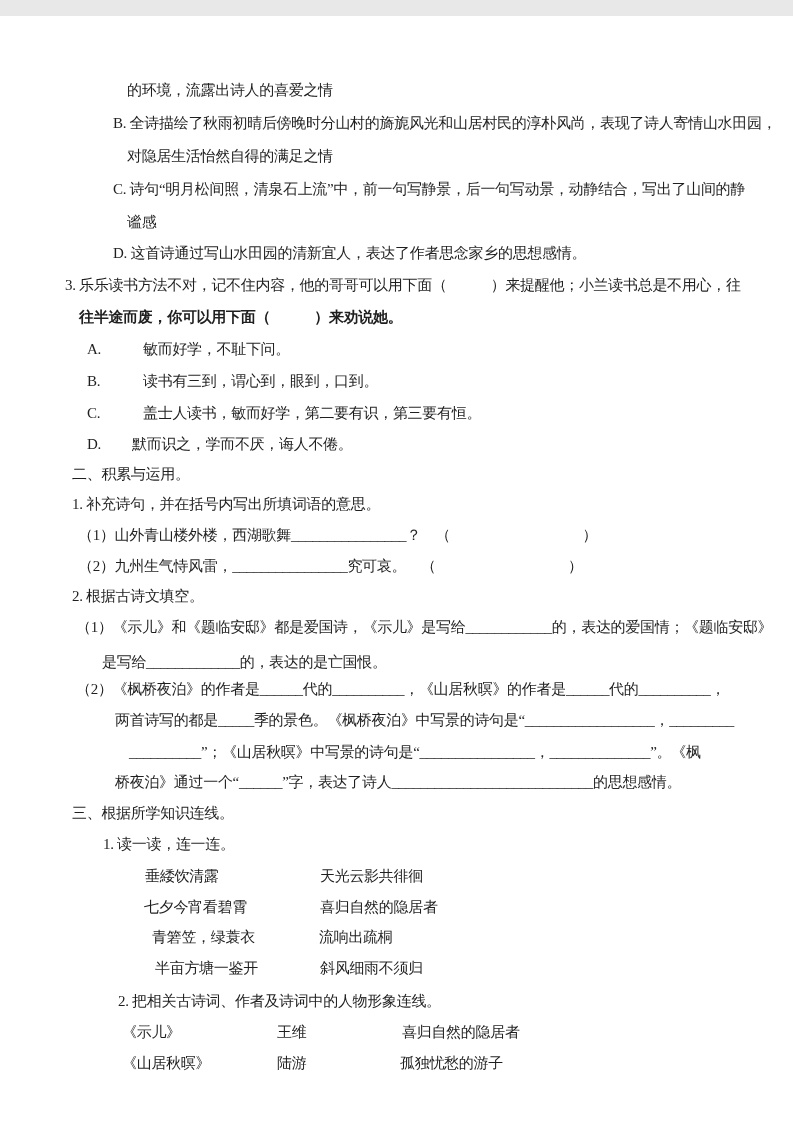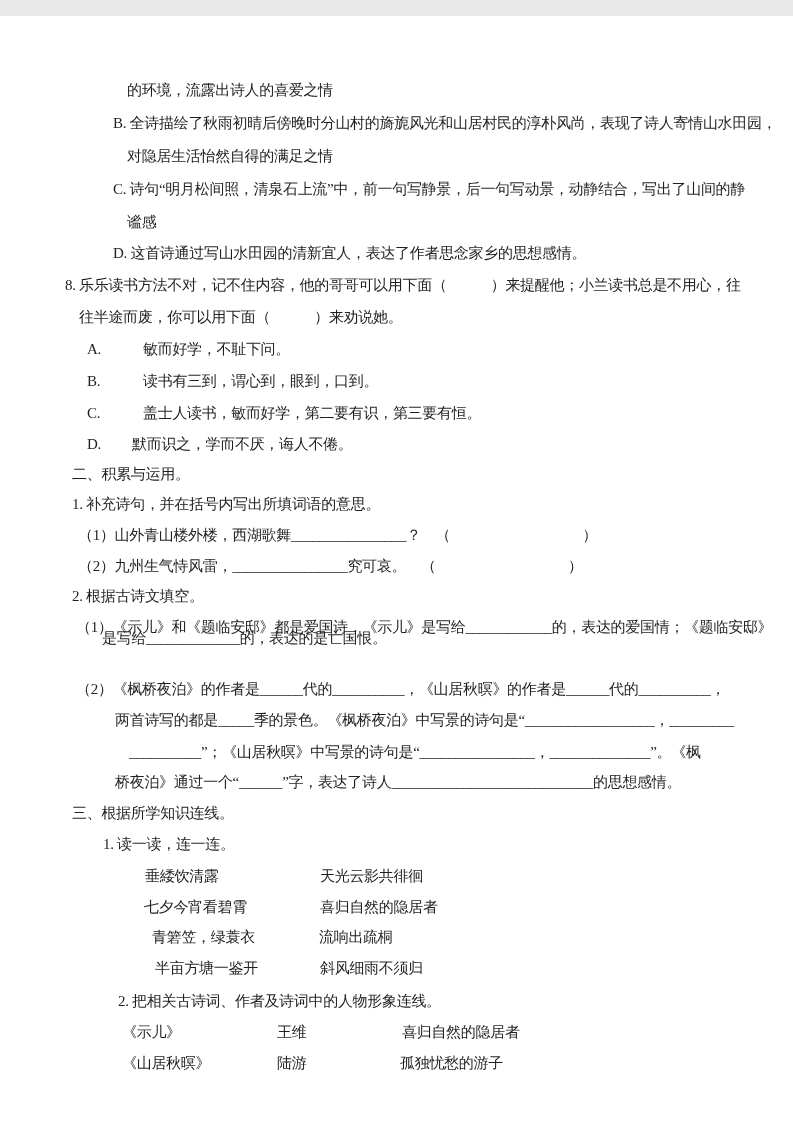--- a/index.html
+++ b/index.html
@@ -49,23 +49,23 @@
       <div class="line" style="top: 163px;">
         <span class="seg" style="left: 113px;">C. 诗句“明月松间照，清泉石上流”中，前一句写静景，后一句写动景，动静结合，写出了山间的静</span>
       </div>
       <div class="line" style="top: 196px;">
         <span class="seg" style="left: 127px;">谧感</span>
       </div>
       <div class="line" style="top: 227px;">
         <span class="seg" style="left: 113px;">D. 这首诗通过写山水田园的清新宜人，表达了作者思念家乡的思想感情。</span>
       </div>
       <div class="line" style="top: 259px;">
-        <span class="seg" style="left: 65px;">8. 乐乐读书方法不对，记不住内容，他的哥哥可以用下面（　　　）来提醒他；小兰读书总是不用心，往</span>
+        <span class="seg" style="left: 65px;">3. 乐乐读书方法不对，记不住内容，他的哥哥可以用下面（　　　）来提醒他；小兰读书总是不用心，往</span>
       </div>
-      <div class="line" style="top: 291px;">
+      <div class="line" style="top: 291px; font-weight: bold;">
         <span class="seg" style="left: 79px;">往半途而废，你可以用下面（　　　）来劝说她。</span>
       </div>
       <div class="line" style="top: 323px;">
         <span class="seg" style="left: 87px;">A.</span>
         <span class="seg" style="left: 143px;">敏而好学，不耻下问。</span>
       </div>
       <div class="line" style="top: 355px;">
         <span class="seg" style="left: 87px;">B.</span>
         <span class="seg" style="left: 143px;">读书有三到，谓心到，眼到，口到。</span>
       </div>
@@ -88,21 +88,21 @@
       </div>
       <div class="line" style="top: 540px;">
         <span class="seg" style="left: 78px;">（2）九州生气恃风雷，________________究可哀。　（　　　　　　　　　）</span>
       </div>
       <div class="line" style="top: 570px;">
         <span class="seg" style="left: 72px;">2. 根据古诗文填空。</span>
       </div>
       <div class="line" style="top: 601px;">
         <span class="seg" style="left: 76px;">（1）《示儿》和《题临安邸》都是爱国诗，《示儿》是写给____________的，表达的爱国情；《题临安邸》</span>
       </div>
-      <div class="line" style="top: 612px;">
+      <div class="line" style="top: 636px;">
         <span class="seg" style="left: 102px;">是写给_____________的，表达的是亡国恨。</span>
       </div>
       <div class="line" style="top: 663px;">
         <span class="seg" style="left: 76px;">（2）《枫桥夜泊》的作者是______代的__________，《山居秋暝》的作者是______代的__________，</span>
       </div>
       <div class="line" style="top: 694px;">
         <span class="seg" style="left: 115px;">两首诗写的都是_____季的景色。《枫桥夜泊》中写景的诗句是“__________________，_________</span>
       </div>
       <div class="line" style="top: 726px;">
         <span class="seg" style="left: 129px;">__________”；《山居秋暝》中写景的诗句是“________________，______________”。《枫</span>

